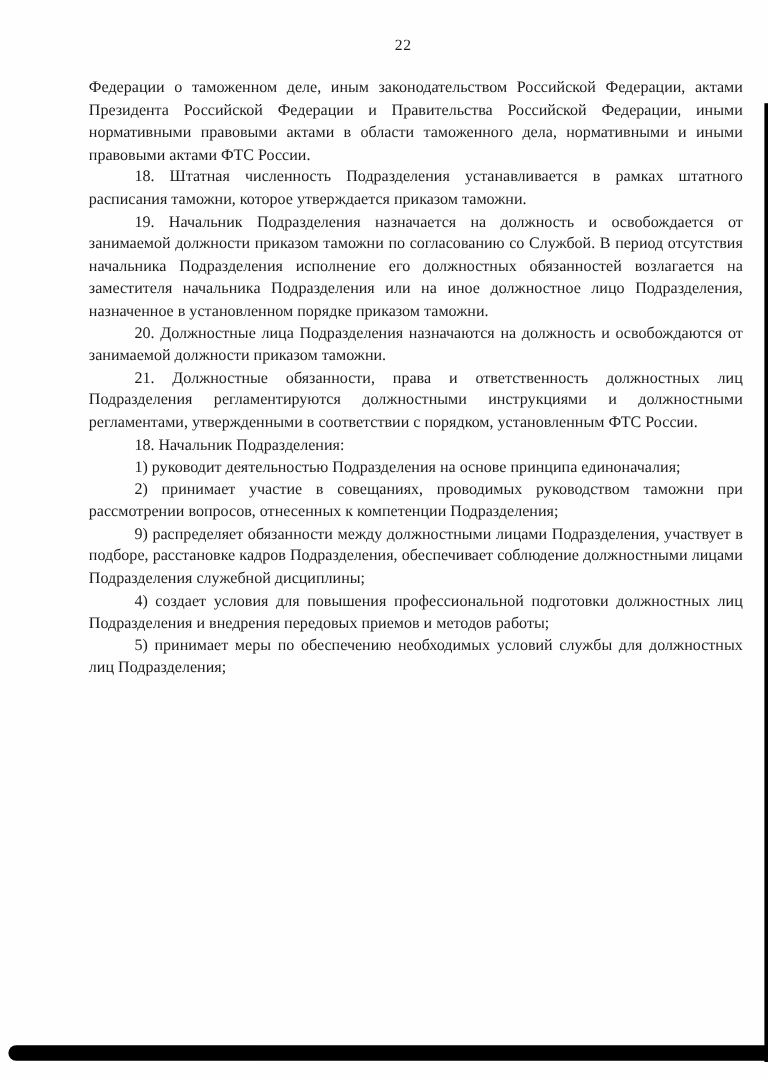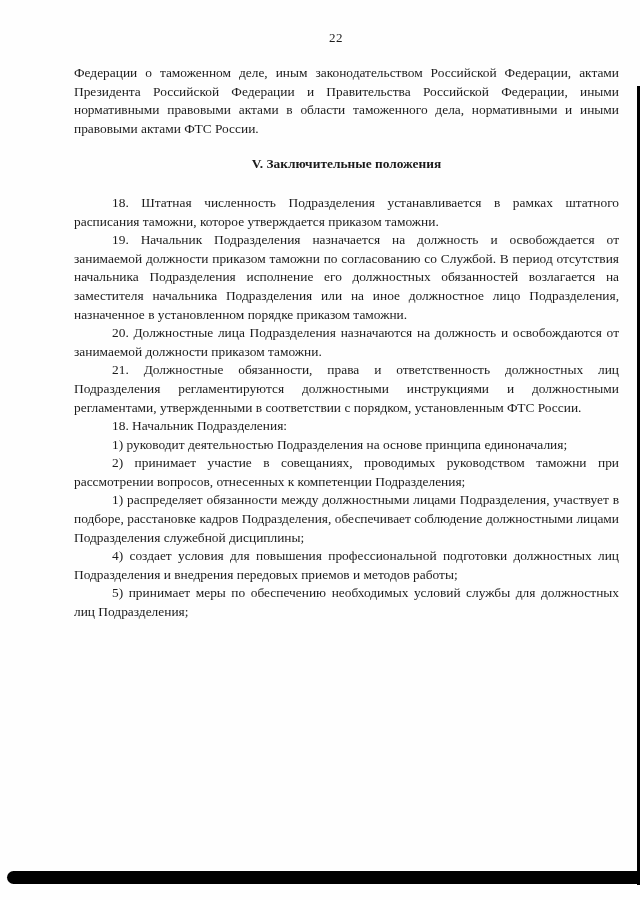--- a/index.html
+++ b/index.html
@@ -76,30 +76,29 @@
 <body>
 
 <div class="page">
 
   <div class="page-number">22</div>
 
   <div class="content">
 
     <p class="para continuation">Федерации о таможенном деле, иным законодательством Российской Федерации, актами Президента Российской Федерации и Правительства Российской Федерации, иными нормативными правовыми актами в области таможенного дела, нормативными и иными правовыми актами ФТС России.</p>
 
-    <p class="section-heading">V. Заключительные положения</p>
 
     <p class="para">18. Штатная численность Подразделения устанавливается в рамках штатного расписания таможни, которое утверждается приказом таможни.</p>
     <p class="para">19. Начальник Подразделения назначается на должность и освобождается от занимаемой должности приказом таможни по согласованию со Службой. В период отсутствия начальника Подразделения исполнение его должностных обязанностей возлагается на заместителя начальника Подразделения или на иное должностное лицо Подразделения, назначенное в установленном порядке приказом таможни.</p>
     <p class="para">20. Должностные лица Подразделения назначаются на должность и освобождаются от занимаемой должности приказом таможни.</p>
     <p class="para">21. Должностные обязанности, права и ответственность должностных лиц Подразделения регламентируются должностными инструкциями и должностными регламентами, утвержденными в соответствии с порядком, установленным ФТС России.</p>
     <p class="para">18. Начальник Подразделения:</p>
     <p class="para">1) руководит деятельностью Подразделения на основе принципа единоначалия;</p>
     <p class="para">2) принимает участие в совещаниях, проводимых руководством таможни при рассмотрении вопросов, отнесенных к компетенции Подразделения;</p>
-    <p class="para">1) распределяет обязанности между должностными лицами Подразделения, участвует в подборе, расстановке кадров Подразделения, обеспечивает соблюдение должностными лицами Подразделения служебной дисциплины;</p>
+    <p class="para">9) распределяет обязанности между должностными лицами Подразделения, участвует в подборе, расстановке кадров Подразделения, обеспечивает соблюдение должностными лицами Подразделения служебной дисциплины;</p>
     <p class="para">4) создает условия для повышения профессиональной подготовки должностных лиц Подразделения и внедрения передовых приемов и методов работы;</p>
     <p class="para">5) принимает меры по обеспечению необходимых условий службы для должностных лиц Подразделения;</p>
 
   </div>
 
   <div class="scan-right-edge"></div>
 
   <div class="scan-bottom-bar"></div>
 
 </div>

